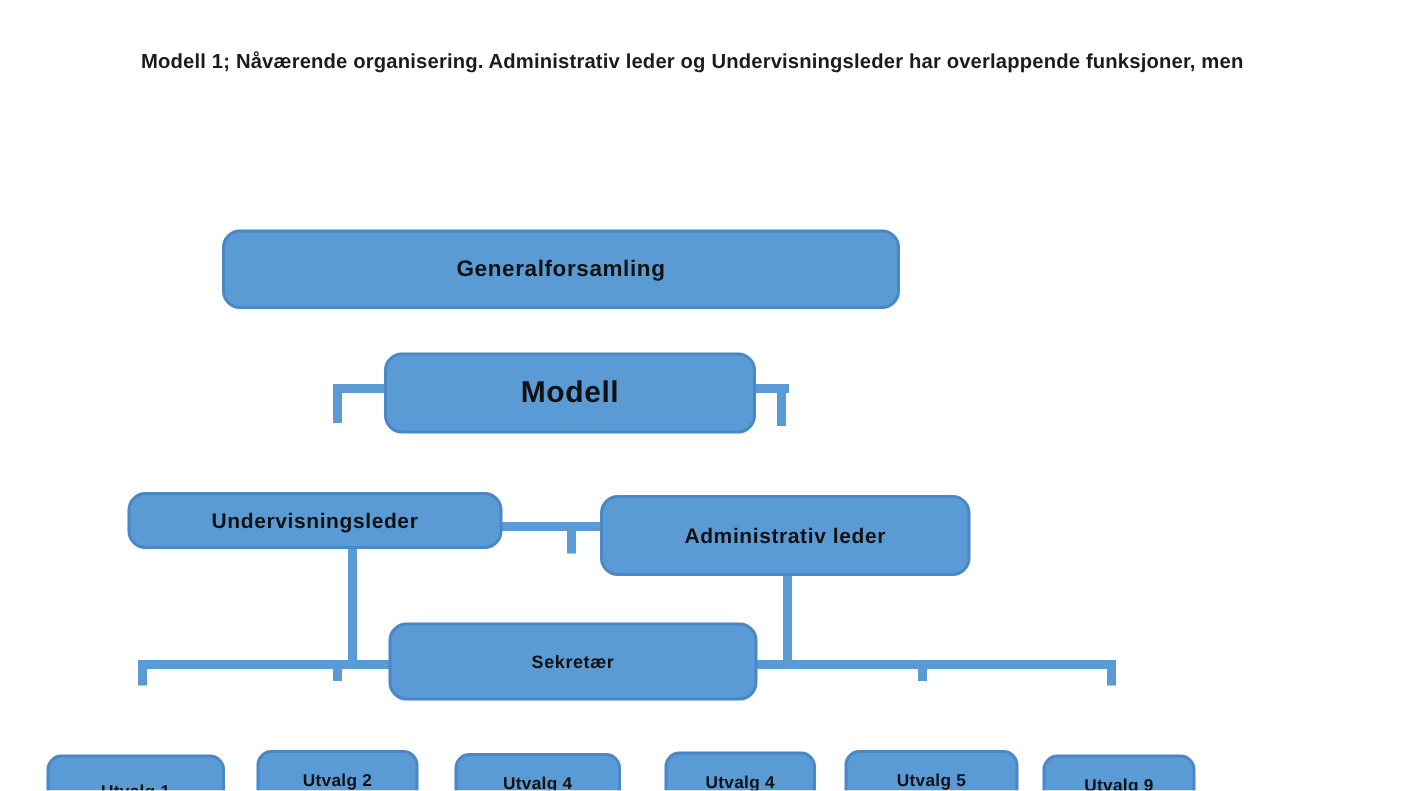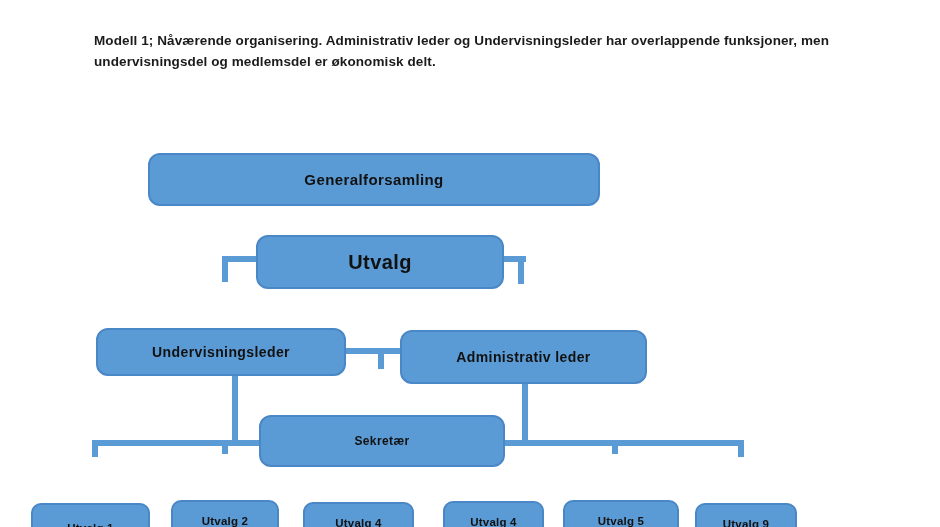--- a/index.html
+++ b/index.html
@@ -51,21 +51,20 @@
   .line.v { width: 6px; }
   .line.h { height: 6px; }
 </style>
 </head>
 <body>
 
 <div class="page">
 
   <div class="caption">
     <span class="cap-line">Modell 1; Nåværende organisering. Administrativ leder og Undervisningsleder har overlappende funksjoner, men</span>
-    <span class="cap-line">undervisningsdel og medlemsdel er økonomisk delt.</span>
   </div>
 
   <div>
 
     <div class="line v" style="left:370px;top:156px;height:34px"></div>
 
     <div class="line v" style="left:374px;top:239px;height:23px"></div>
     <div class="line h" style="left:222px;top:256px;width:304px"></div>
     <div class="line v" style="left:222px;top:256px;height:26px"></div>
     <div class="line v" style="left:518px;top:256px;height:28px"></div>
@@ -78,23 +77,23 @@
     <div class="line h" style="left:92px;top:440px;width:652px"></div>
     <div class="line v" style="left:92px;top:440px;height:17px"></div>
     <div class="line v" style="left:222px;top:440px;height:14px"></div>
     <div class="line v" style="left:357px;top:440px;height:16px"></div>
     <div class="line v" style="left:490px;top:440px;height:15px"></div>
     <div class="line v" style="left:612px;top:440px;height:14px"></div>
     <div class="line v" style="left:738px;top:440px;height:17px"></div>
 
     <div class="node" style="left:148px;top:105px;width:452px;height:53px;font-size:15px">Generalforsamling</div>
 
-    <div class="node" style="left:256px;top:187px;width:248px;height:54px;font-size:20px">Utvalg</div>
+    <div class="node" style="left:256px;top:187px;width:248px;height:54px;font-size:20px">Modell</div>
 
-    <div class="node" style="left:96px;top:280px;width:250px;height:48px;font-size:14px">Undervisningsleder</div>
+    <div class="node" style="left:85px;top:280px;width:250px;height:38px;font-size:14px">Undervisningsleder</div>
 
     <div class="node" style="left:400px;top:282px;width:247px;height:54px;font-size:14px">Administrativ leder</div>
 
     <div class="node" style="left:259px;top:367px;width:246px;height:52px;font-size:12px">Sekretær</div>
 
     <div class="node leaf" style="left:31px;top:455px;width:119px;height:57px;font-size:11.5px;padding-top:17px">Utvalg 1</div>
 
     <div class="node leaf" style="left:171px;top:452px;width:108px;height:60px;font-size:11.5px">Utvalg 2</div>
 
     <div class="node leaf" style="left:303px;top:454px;width:111px;height:59px;font-size:11.5px">Utvalg 4</div>

